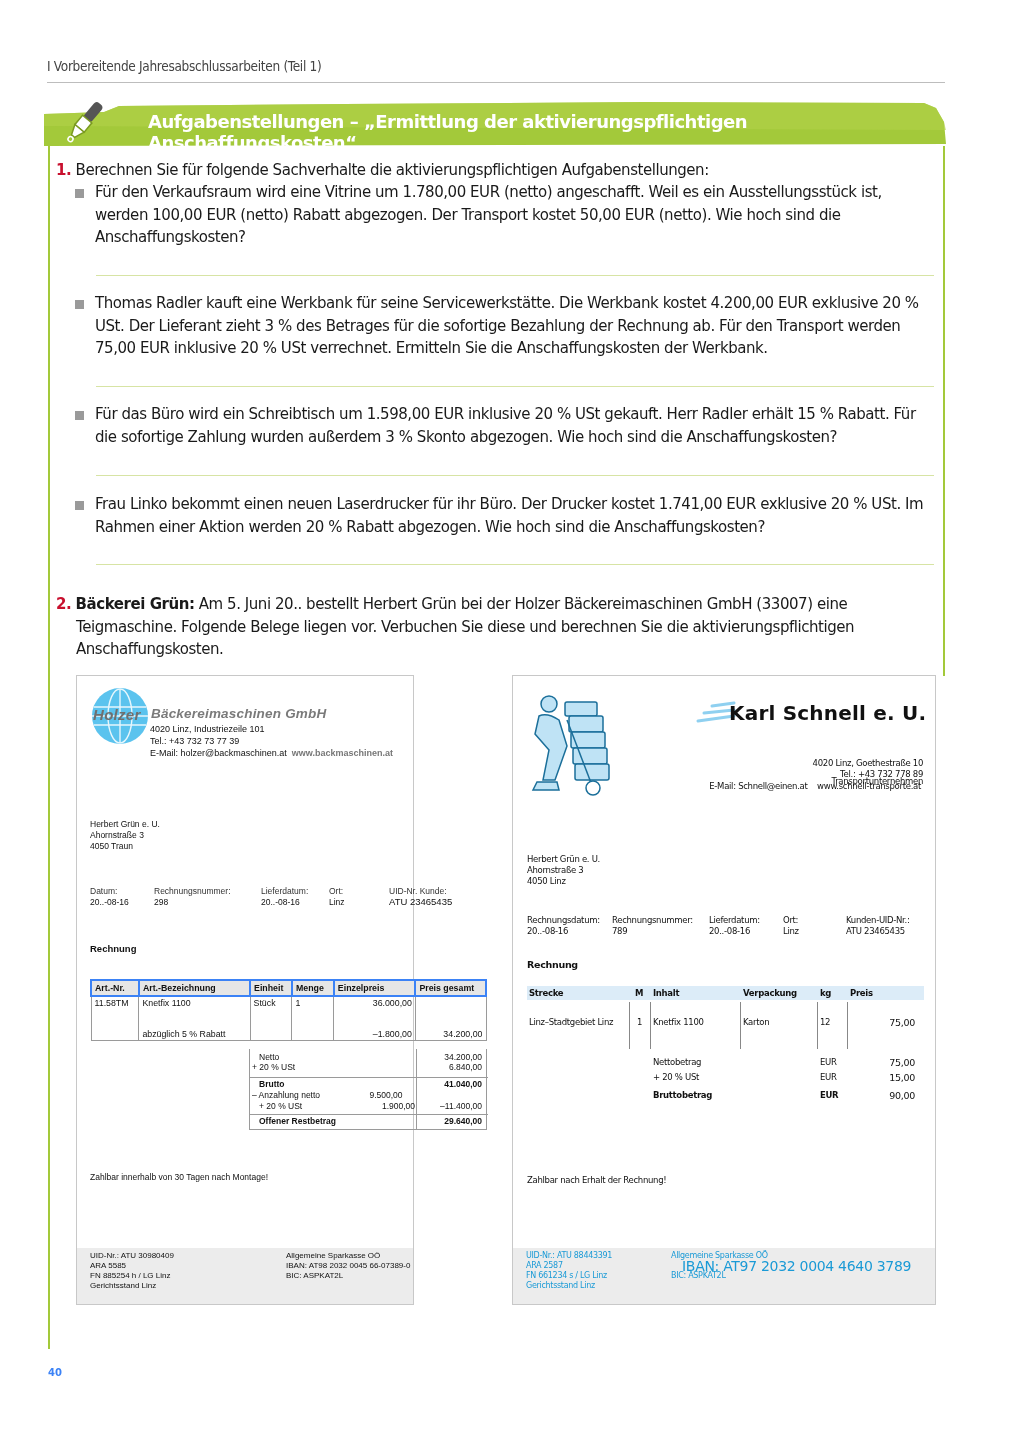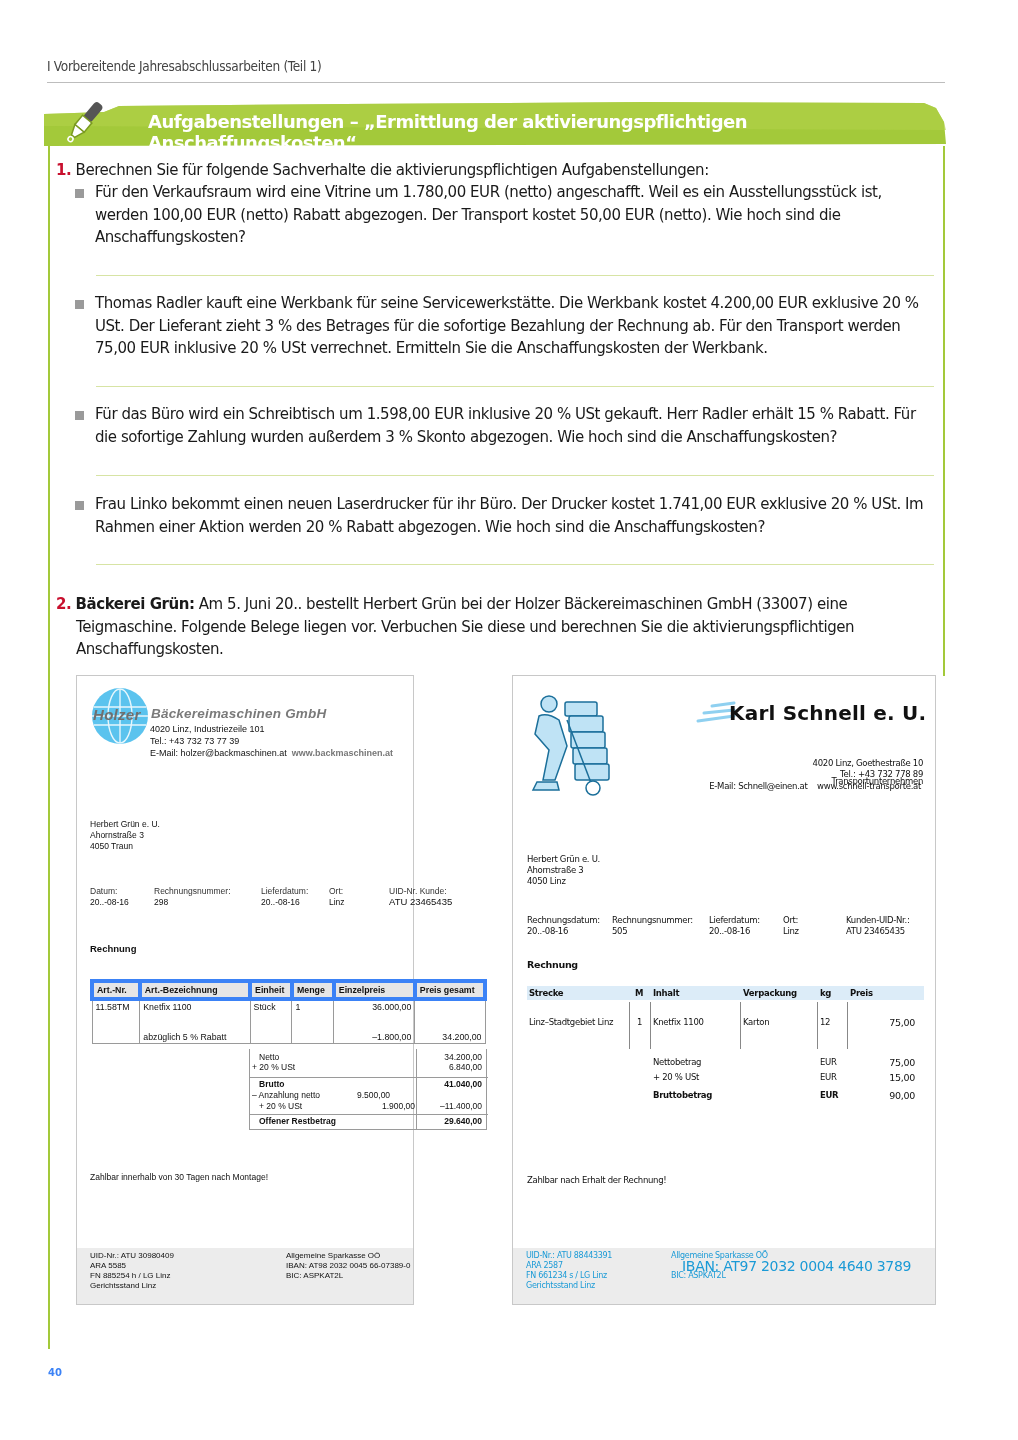--- a/index.html
+++ b/index.html
@@ -23,21 +23,21 @@
   .answer-line { position: absolute; left: 96px; width: 838px; height: 1px; background: #d7e4a4; }
 
   .doc { position: absolute; border: 1px solid #c8c8c8; background: #fff; }
   .doc-footer { position: absolute; left: 0; right: 0; bottom: 0; height: 56px; background: #ececec; }
   .sm { font-size: 8.5px; line-height: 11px; position: absolute; white-space: nowrap; }
   .hz { font-family: "Liberation Sans", sans-serif; color: #111; }
   .ks { font-family: "DejaVu Sans", sans-serif; color: #111; letter-spacing: -0.3px; }
   .blue { color: #1a9ad6; }
 
   table.inv { position: absolute; border-collapse: collapse; font-family: "Liberation Sans", sans-serif; font-size: 8.8px; }
-  table.inv th { background: #e6e6e6; text-align: left; font-weight: bold; padding: 2px 3px; border: 4px solid #3b82f6; height: 15px; }
+  table.inv th { background: #e6e6e6; text-align: left; font-weight: bold; padding: 2px 3px; border: 2px solid #3b82f6; height: 15px; }
   table.inv td { padding: 1px 3px; border-left: 1px solid #9a9a9a; border-right: 1px solid #9a9a9a; vertical-align: top; }
   .r { text-align: right; }
   .page-num { position: absolute; left: 48px; top: 1367px; font-size: 10px; font-weight: bold; color: #3b82f6; font-family: "DejaVu Sans", sans-serif; }
 </style>
 </head>
 <body>
 
 <div class="running-head">I  Vorbereitende Jahresabschlussarbeiten (Teil 1)</div>
 <div class="head-rule"></div>
 
@@ -172,21 +172,21 @@
     <div style="position:absolute; left:0; top:28px; width:238px; height:1px; background:#9a9a9a;"></div>
     <div style="position:absolute; left:0; top:65px; width:238px; height:1px; background:#9a9a9a;"></div>
   </div>
   <div class="sm" style="left:182px; top:376px;">Netto</div>
   <div class="sm" style="left:346px; top:376px; width:59px; text-align:right;">34.200,00</div>
   <div class="sm" style="left:175px; top:386px;">+ 20 % USt</div>
   <div class="sm" style="left:346px; top:386px; width:59px; text-align:right;">6.840,00</div>
   <div class="sm" style="left:182px; top:403px; font-weight:bold;">Brutto</div>
   <div class="sm" style="left:346px; top:403px; width:59px; text-align:right; font-weight:bold;">41.040,00</div>
   <div class="sm" style="left:175px; top:414px;">–  Anzahlung netto</div>
-  <div class="sm" style="left:280px; top:414px; width:58px; text-align:left;">9.500,00</div>
+  <div class="sm" style="left:280px; top:414px; width:58px; text-align:center;">9.500,00</div>
   <div class="sm" style="left:182px; top:425px;">+ 20 % USt</div>
   <div class="sm" style="left:280px; top:425px; width:58px; text-align:right;">1.900,00</div>
   <div class="sm" style="left:346px; top:425px; width:59px; text-align:right;">–11.400,00</div>
   <div class="sm" style="left:182px; top:440px; font-weight:bold;">Offener Restbetrag</div>
   <div class="sm" style="left:346px; top:440px; width:59px; text-align:right; font-weight:bold;">29.640,00</div>
 
   <div class="sm" style="left:13px; top:496px;">Zahlbar innerhalb von 30 Tagen nach Montage!</div>
 
   <div class="doc-footer">
     <div class="sm" style="left:13px; top:3px; font-size:8px; line-height:10px;">UID-Nr.: ATU 30980409</div>
@@ -230,21 +230,21 @@
   <div class="sm" style="left:14px; top:178px;">Herbert Grün e. U.</div>
   <div class="sm" style="left:14px; top:189px;">Ahornstraße 3</div>
   <div class="sm" style="left:14px; top:200px;">4050 Linz</div>
 
   <div class="sm" style="left:14px; top:239px;">Rechnungsdatum:</div>
   <div class="sm" style="left:99px; top:239px;">Rechnungsnummer:</div>
   <div class="sm" style="left:196px; top:239px;">Lieferdatum:</div>
   <div class="sm" style="left:270px; top:239px;">Ort:</div>
   <div class="sm" style="left:333px; top:239px;">Kunden-UID-Nr.:</div>
   <div class="sm" style="left:14px; top:250px;">20..-08-16</div>
-  <div class="sm" style="left:99px; top:250px;">505</div>
+  <div class="sm" style="left:99px; top:250px;">789</div>
   <div class="sm" style="left:196px; top:250px;">20..-08-16</div>
   <div class="sm" style="left:270px; top:250px;">Linz</div>
   <div class="sm" style="left:333px; top:250px;">ATU 23465435</div>
 
   <div class="sm" style="left:14px; top:283px; font-weight:bold; font-size:9.5px;">Rechnung</div>
 
   <div style="position:absolute; left:14px; top:310px; width:397px; height:14px; background:#dcecf8;"></div>
   <div class="sm" style="left:16px; top:312px; font-weight:bold;">Strecke</div>
   <div class="sm" style="left:122px; top:312px; font-weight:bold;">M</div>
   <div class="sm" style="left:140px; top:312px; font-weight:bold;">Inhalt</div>

